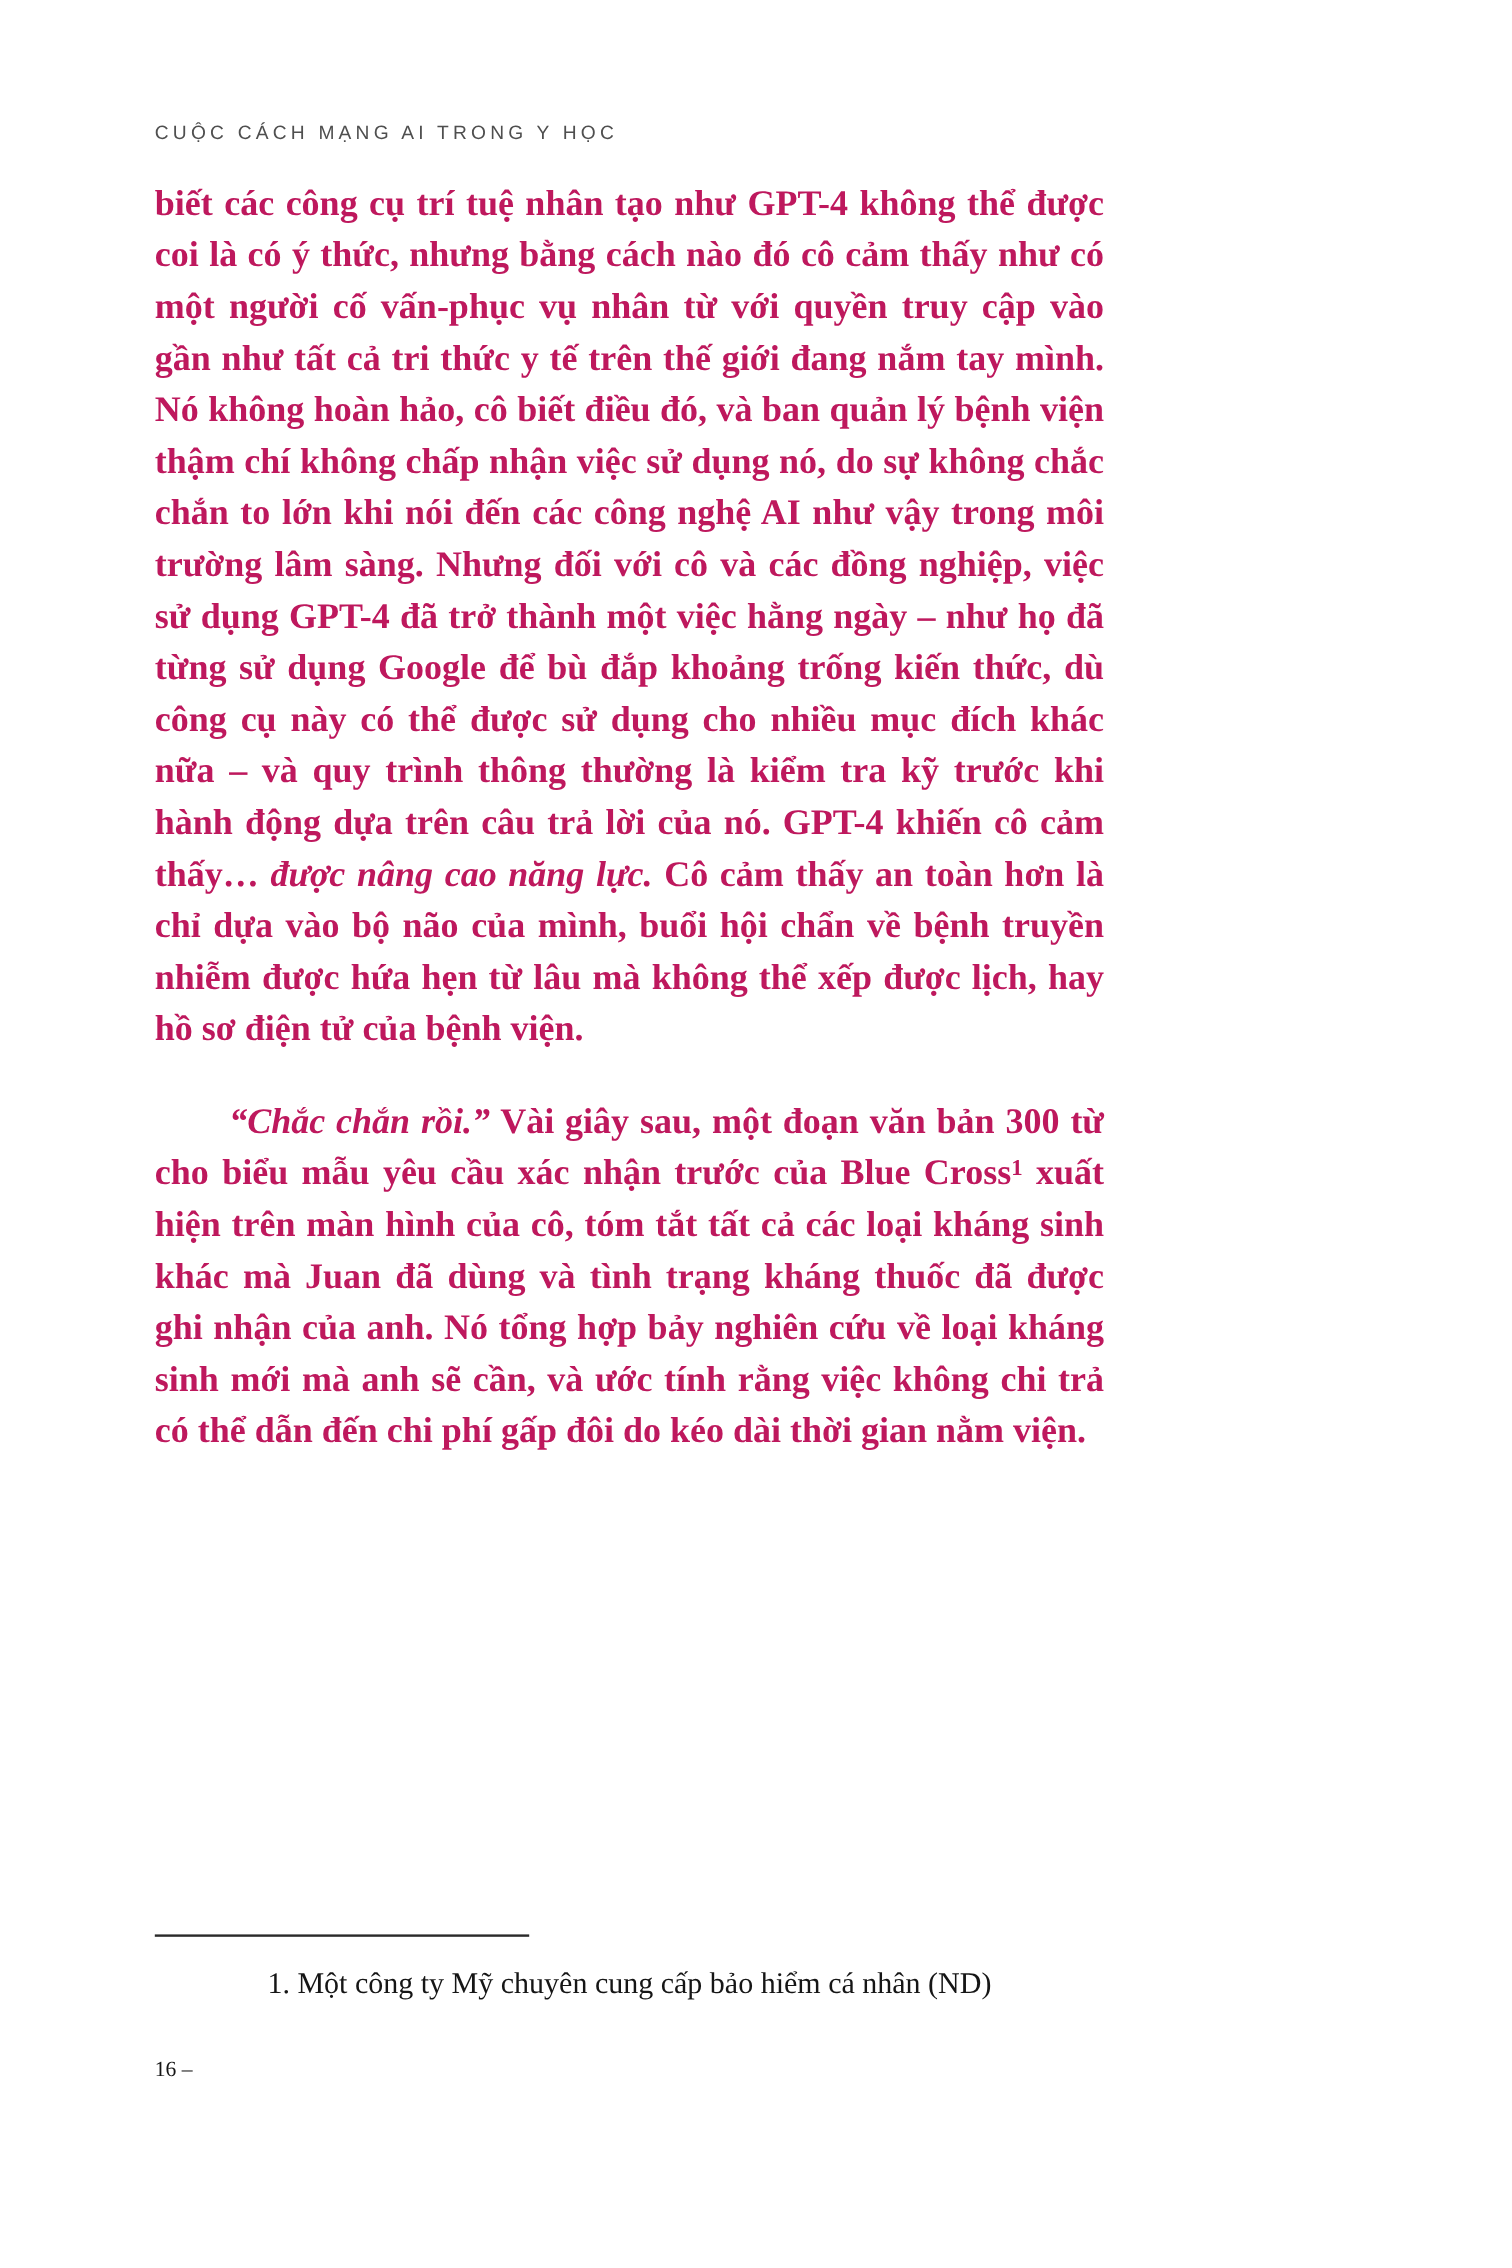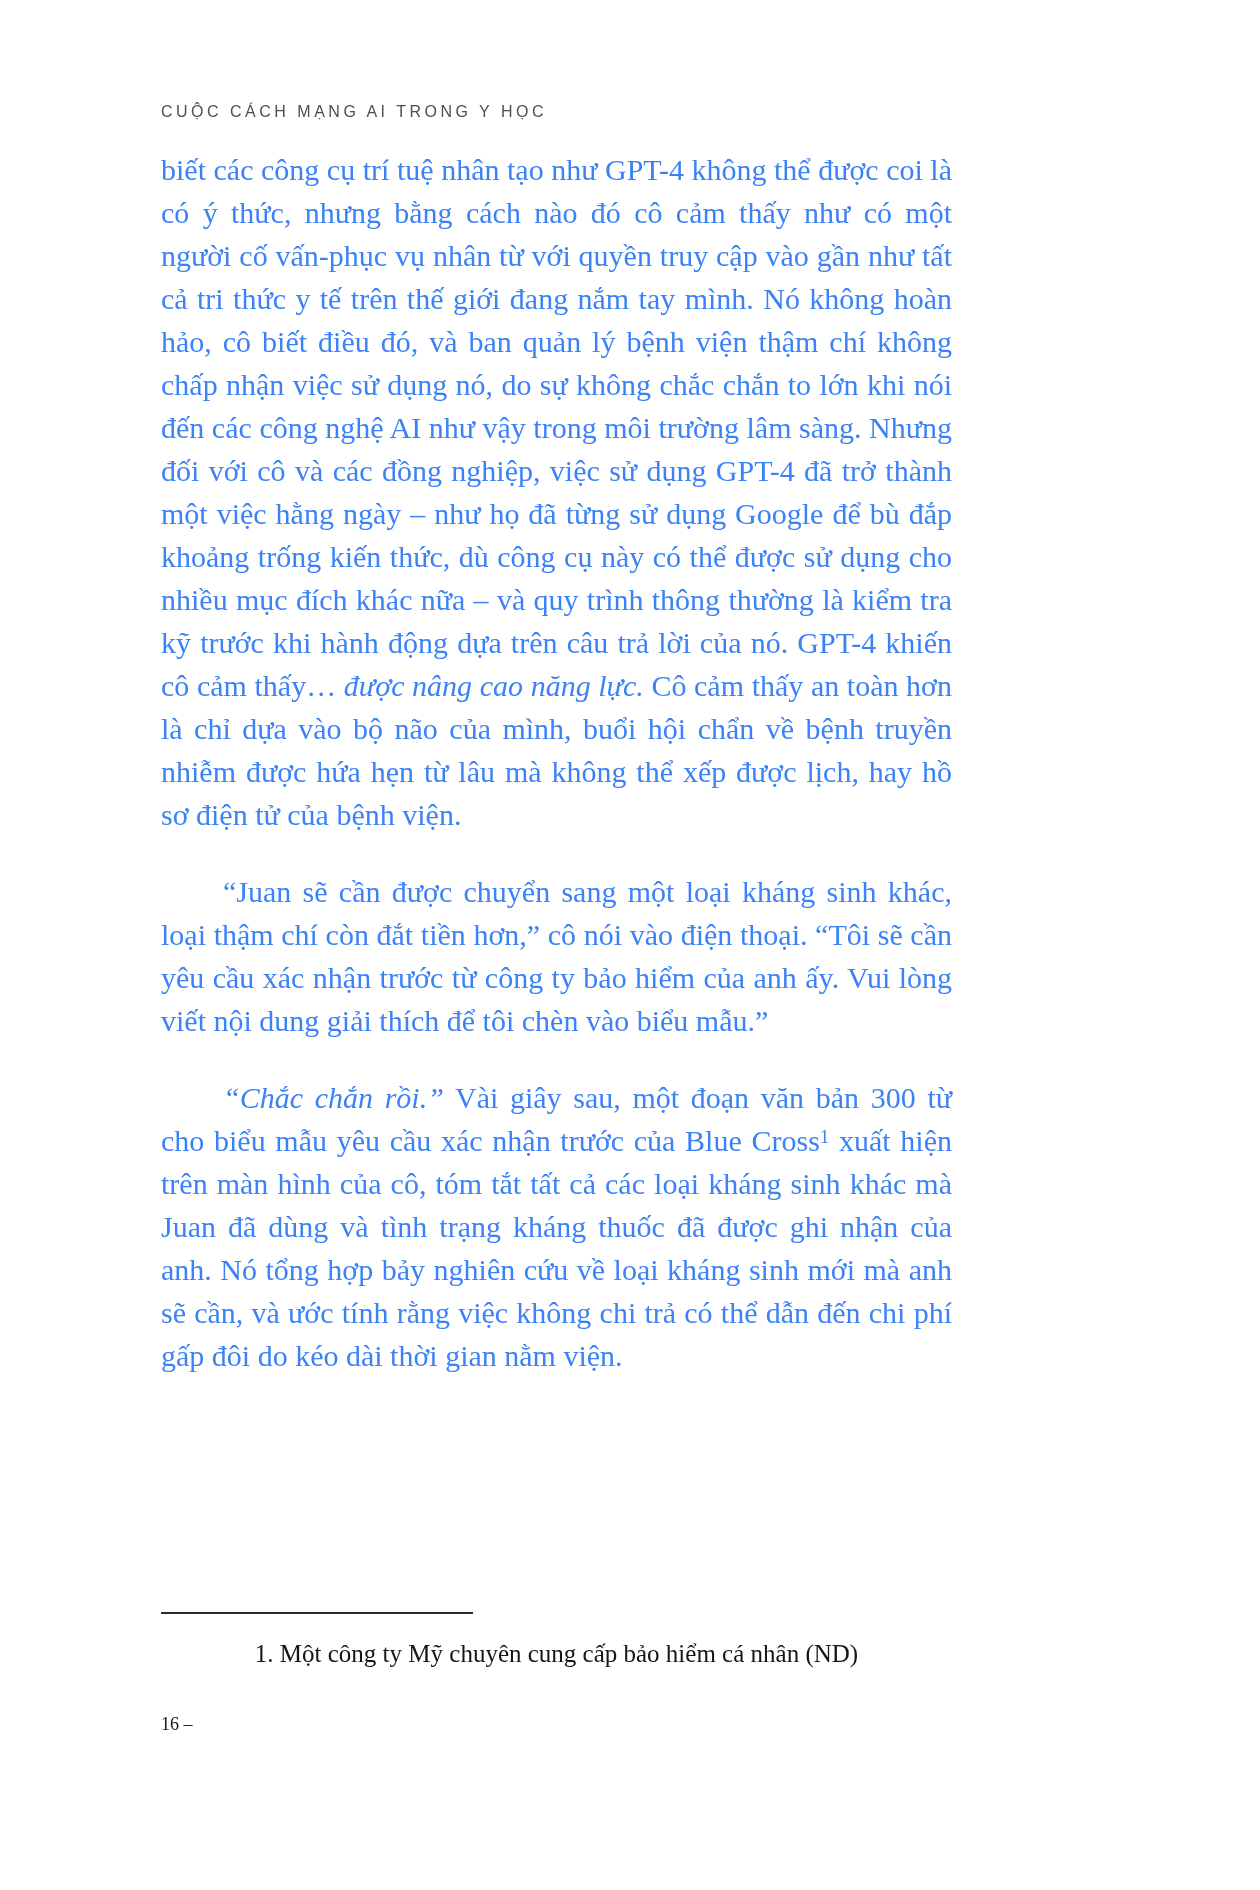--- a/index.html
+++ b/index.html
@@ -12,42 +12,42 @@
     background: #ffffff;
     font-family: "Liberation Serif", "DejaVu Serif", serif;
     color: #151515;
   }
   .page {
     position: relative;
     width: 1078px;
     height: 1890px;
     background: #ffffff;
     overflow: hidden;
-    margin-left: 32px;
   }
   .running-header {
     position: absolute;
     left: 129px;
     top: 103px;
     font-family: "Liberation Sans", "DejaVu Sans", sans-serif;
     font-size: 16px;
     font-weight: 400;
     letter-spacing: 3.5px;
     color: #4f4f4f;
     white-space: nowrap;
   }
   .body-text {
     position: absolute;
     left: 129px;
     top: 148px;
     width: 791px;
     font-size: 30px;
     line-height: 43px;
     text-align: justify;
-    color: #3b82f6;
+    color: #be185d;
+    font-weight: bold;
   }
   .body-text p {
     margin: 0 0 34px 0;
     text-indent: 62px;
   }
   .body-text p.continuation {
     text-indent: 0;
   }
   .body-text em {
     font-style: italic;
@@ -87,21 +87,20 @@
 <body>
 
 <div class="page">
 
   <div class="running-header">CUỘC CÁCH MẠNG AI TRONG Y HỌC</div>
 
   <div class="body-text">
 
     <p class="continuation"><span>biết các công cụ trí tuệ nhân tạo như GPT-4 không thể được coi là có ý thức, nhưng bằng cách nào đó cô cảm thấy như có một người cố vấn-phục vụ nhân từ với quyền truy cập vào gần như tất cả tri thức y tế trên thế giới đang nắm tay mình. Nó không hoàn hảo, cô biết điều đó, và ban quản lý bệnh viện thậm chí không chấp nhận việc sử dụng nó, do sự không chắc chắn to lớn khi nói đến các công nghệ AI như vậy trong môi trường lâm sàng. Nhưng đối với cô và các đồng nghiệp, việc sử dụng GPT-4 đã trở thành một việc hằng ngày – như họ đã từng sử dụng Google để bù đắp khoảng trống kiến thức, dù công cụ này có thể được sử dụng cho nhiều mục đích khác nữa – và quy trình thông thường là kiểm tra kỹ trước khi hành động dựa trên câu trả lời của nó. GPT-4 khiến cô cảm thấy… </span><em>được nâng cao năng lực.</em><span> Cô cảm thấy an toàn hơn là chỉ dựa vào bộ não của mình, buổi hội chẩn về bệnh truyền nhiễm được hứa hẹn từ lâu mà không thể xếp được lịch, hay hồ sơ điện tử của bệnh viện.</span></p>
 
-    <p><span>“Juan sẽ cần được chuyển sang một loại kháng sinh khác, loại thậm chí còn đắt tiền hơn,” cô nói vào điện thoại. “Tôi sẽ cần yêu cầu xác nhận trước từ công ty bảo hiểm của anh ấy. Vui lòng viết nội dung giải thích để tôi chèn vào biểu mẫu.”</span></p>
 
     <p><em>“Chắc chắn rồi.”</em><span> Vài giây sau, một đoạn văn bản 300 từ cho biểu mẫu yêu cầu xác nhận trước của Blue Cross</span><sup>1</sup><span> xuất hiện trên màn hình của cô, tóm tắt tất cả các loại kháng sinh khác mà Juan đã dùng và tình trạng kháng thuốc đã được ghi nhận của anh. Nó tổng hợp bảy nghiên cứu về loại kháng sinh mới mà anh sẽ cần, và ước tính rằng việc không chi trả có thể dẫn đến chi phí gấp đôi do kéo dài thời gian nằm viện.</span></p>
 
 
   </div>
 
   <div class="footnote-rule"></div>
 
   <div class="footnote">1. Một công ty Mỹ chuyên cung cấp bảo hiểm cá nhân (ND)</div>
 

